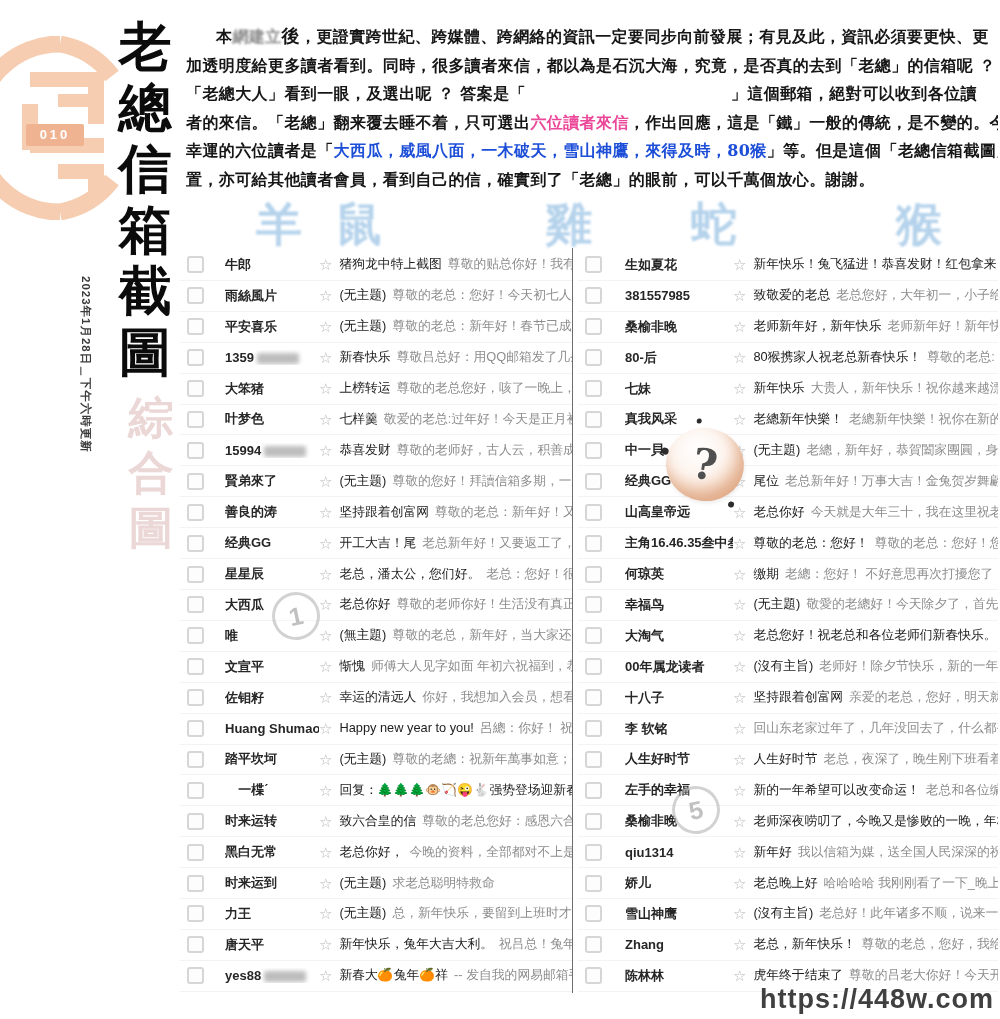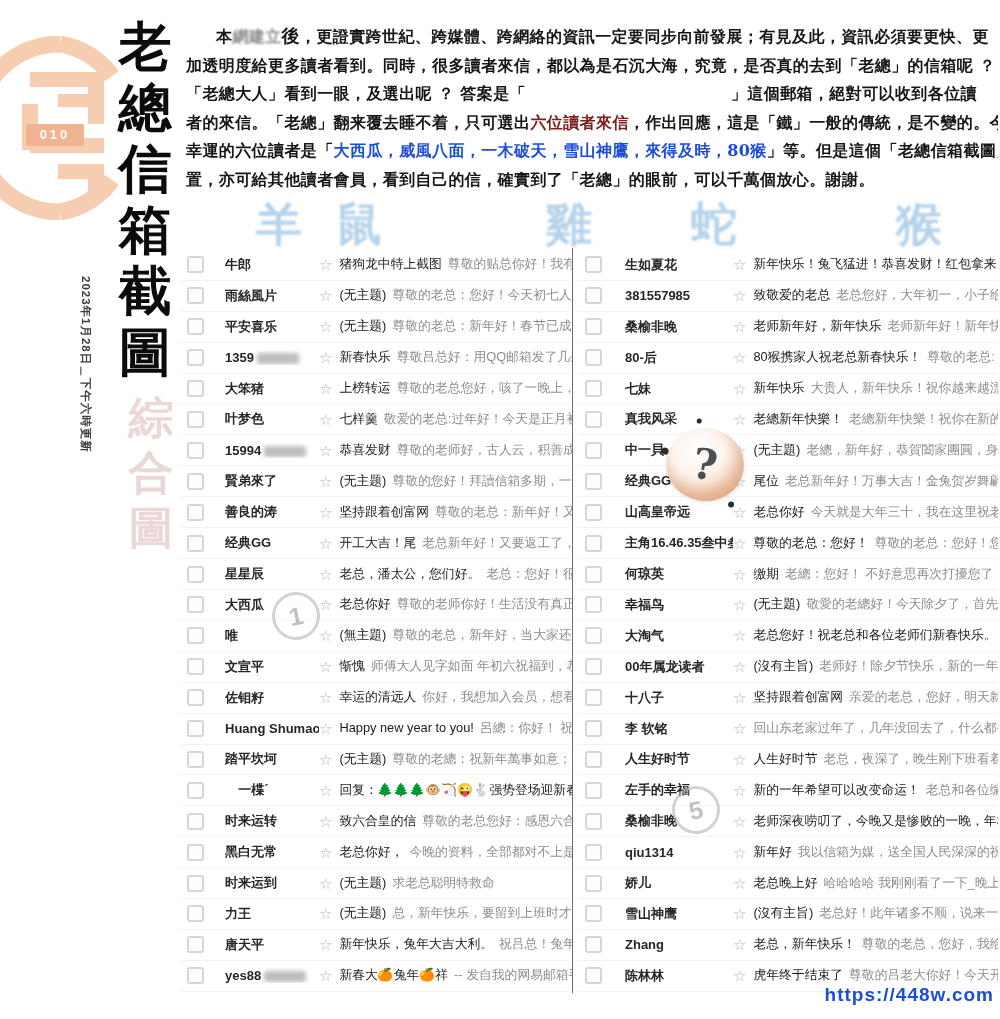--- a/index.html
+++ b/index.html
@@ -22,21 +22,21 @@
       writing-mode:vertical-rl;text-orientation:sideways;
       font-size:11.5px;font-weight:bold;color:#3a3a3a;letter-spacing:1px;}
 
   
   .intro{position:absolute;left:186px;top:22px;width:812px;
       font-family:"DejaVu Serif",serif;font-weight:600;
       font-size:16px;line-height:28.5px;color:#161616;letter-spacing:.4px;}
   .intro .ln{white-space:nowrap;overflow:hidden;}
   .intro .ln.first{text-indent:30px;}
   .seg-red{color:#1d4ed8;}
-  .seg-purple{color:#7f1d1d;}
+  .seg-purple{color:#ec4899;}
   .seg-blur{filter:blur(1.3px);color:#8a8a8a;}
   .seg-bold{font-weight:900;font-size:18px;}
   .seg-gap{display:inline-block;width:205px;}
 
   
   .wm-site{position:absolute;left:172px;top:176px;width:826px;font-size:62px;font-weight:bold;
       color:rgba(110,135,160,0.08);letter-spacing:8px;white-space:nowrap;overflow:hidden;}
   .zodiac-band{position:absolute;left:186px;top:190px;width:812px;height:64px;}
   .zchar{position:absolute;top:4px;font-family:"DejaVu Serif",serif;font-weight:bold;
       font-size:46px;color:#a8cbe8;filter:blur(1px);opacity:.85;}
@@ -70,22 +70,22 @@
   .qball{position:absolute;left:666px;top:428px;width:78px;height:73px;border-radius:50%;
       background:radial-gradient(circle at 38% 30%,#ffffff 0%,#fdf4ee 38%,#f4cfb6 75%,#e7b591 100%);
       box-shadow:inset -7px -9px 14px rgba(210,145,105,0.55), 1px 2px 4px rgba(0,0,0,0.08);
       display:flex;align-items:center;justify-content:center;
       font-size:42px;font-weight:900;color:#4f4f4f;transform:rotate(9deg);
       font-family:"DejaVu Serif",serif;}
   .qball::before{content:"";position:absolute;left:-6px;top:26px;width:7px;height:7px;border-radius:50%;background:#2c2c2c;}
   .qball::after{content:"";position:absolute;right:4px;bottom:-2px;width:6px;height:6px;border-radius:50%;background:#2c2c2c;}
   .dot-top{position:absolute;left:24px;top:-8px;width:5px;height:5px;border-radius:50%;background:#2c2c2c;}
 
-  .site-link{position:absolute;right:6px;top:984px;font-size:19px;font-weight:700;
-      color:#1d4ed8;letter-spacing:1px;}
+  .site-link{position:absolute;right:6px;top:984px;font-size:27px;font-weight:700;
+      color:#404040;letter-spacing:1px;}
 </style>
 </head>
 <body>
 
 <div class="page">
 
   <div class="logo">
     <svg width="120" height="184" viewBox="0 0 120 184">
       <g fill="none" stroke="#f6cdb0" stroke-width="17">
         <path d="M 60 8 A 84 84 0 0 0 60 176"></path>

